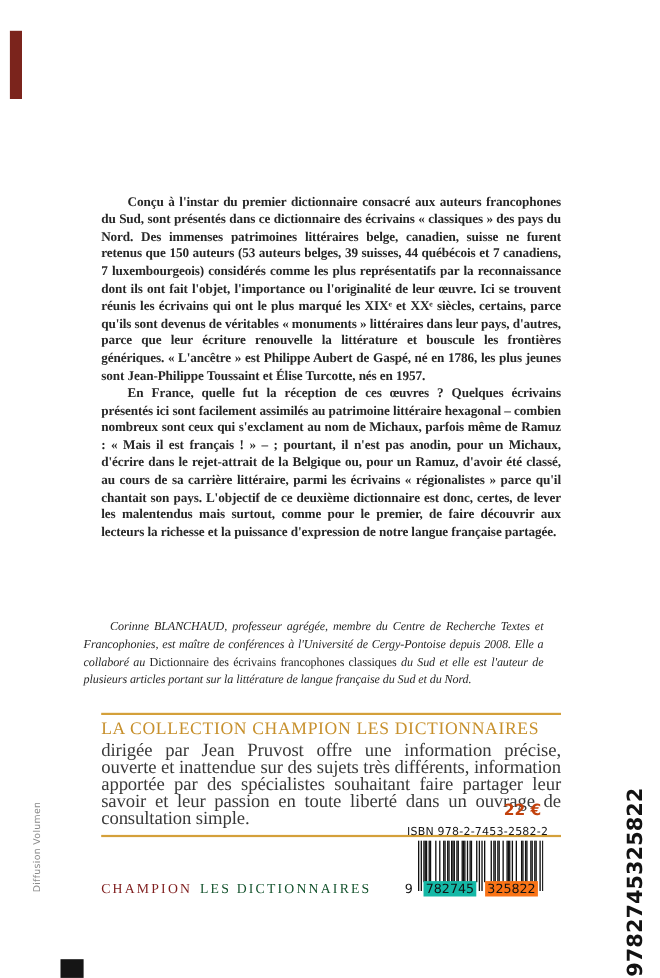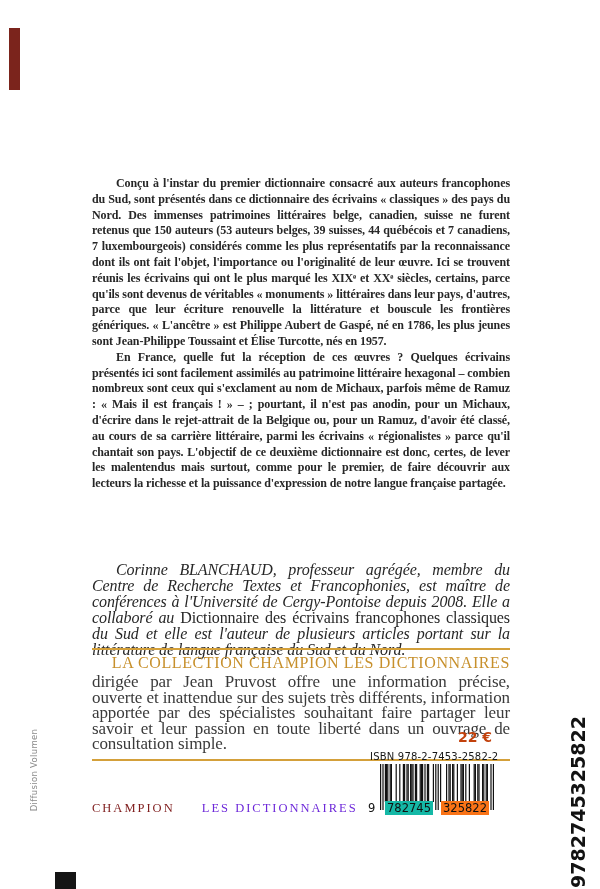--- a/index.html
+++ b/index.html
@@ -26,36 +26,36 @@
   
   .content{
     position:absolute;left:92px;top:176px;width:418px;
     font-size:12px;line-height:15.8px;text-align:justify;
     letter-spacing:-0.1px;
     font-weight:bold;
   }
   .content p{margin:0;text-indent:24px;}
   
   .bio{
-    position:absolute;left:92px;top:562px;width:418px;
-    font-size:16px;line-height:16px;text-align:justify;
+    position:absolute;left:76px;top:562px;width:418px;
+    font-size:11px;line-height:16px;text-align:justify;
     text-indent:24px;letter-spacing:-0.1px;
   }
   .bio .it{font-style:italic;}
   .bio .rom{font-style:normal;}
   
   .collection{
     position:absolute;left:92px;top:648px;width:418px;
     border-top:2px solid #d4a03a;border-bottom:2px solid #d4a03a;
     padding:3px 0 7px 0;
   }
   .collection h2{
     margin:1px 0 2px 0;
     font-size:16px;font-weight:normal;
-    color:#c7902c;letter-spacing:.6px;white-space:nowrap;text-align:right;
+    color:#c7902c;letter-spacing:.6px;white-space:nowrap;
   }
   .collection p{
     margin:0;font-size:17px;line-height:15.5px;
     text-align:justify;color:#3a3a3a;letter-spacing:-0.1px;
   }
   
   .price{
     position:absolute;left:300px;top:729px;width:192px;
     text-align:right;
     font-family:"DejaVu Sans", sans-serif;
@@ -88,21 +88,21 @@
     font-family:"DejaVu Sans", sans-serif;
     font-size:19px;font-weight:bold;color:#121212;
     letter-spacing:0;white-space:nowrap;
   }
   
   .footer-line{
     position:absolute;left:92px;top:801px;width:300px;
     font-size:12.5px;letter-spacing:2px;white-space:nowrap;
   }
   .footer-line .pub{color:#7f1d1d;}
-  .footer-line .coll{color:#6d28d9;margin-left:22px;}
+  .footer-line .coll{color:#14532d;margin-left:2px;}
   
   .black-mark{
     position:absolute;left:55px;top:872px;width:21px;height:17px;
     background:#151515;
   }
 </style>
 </head>
 <body>
 
 <div class="page">

